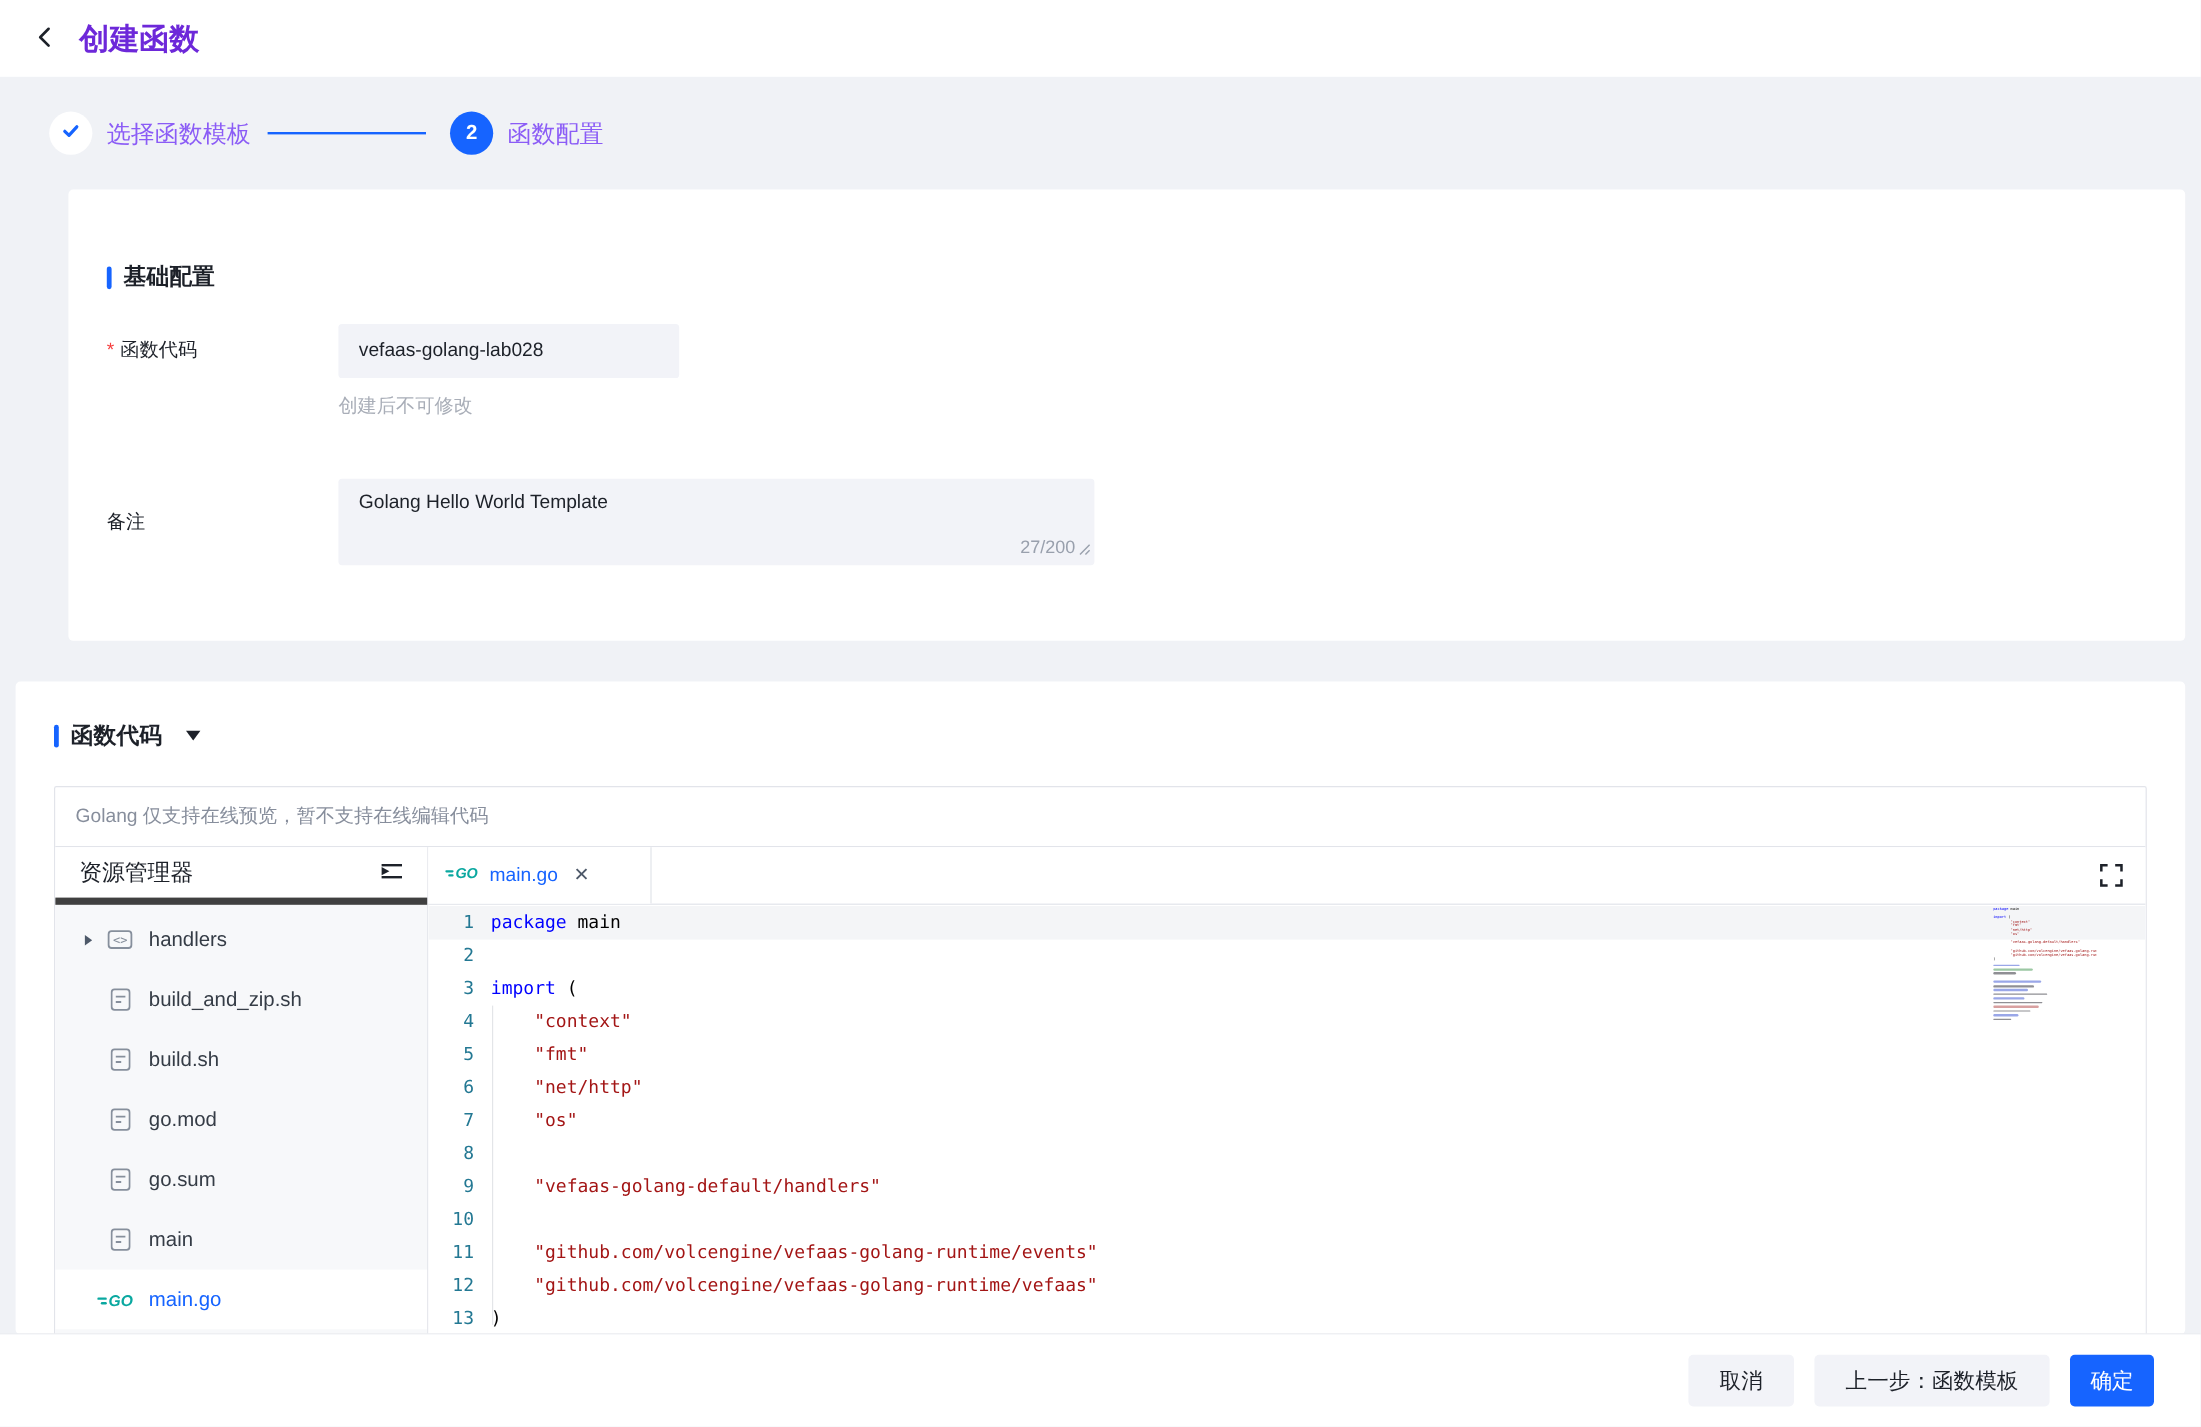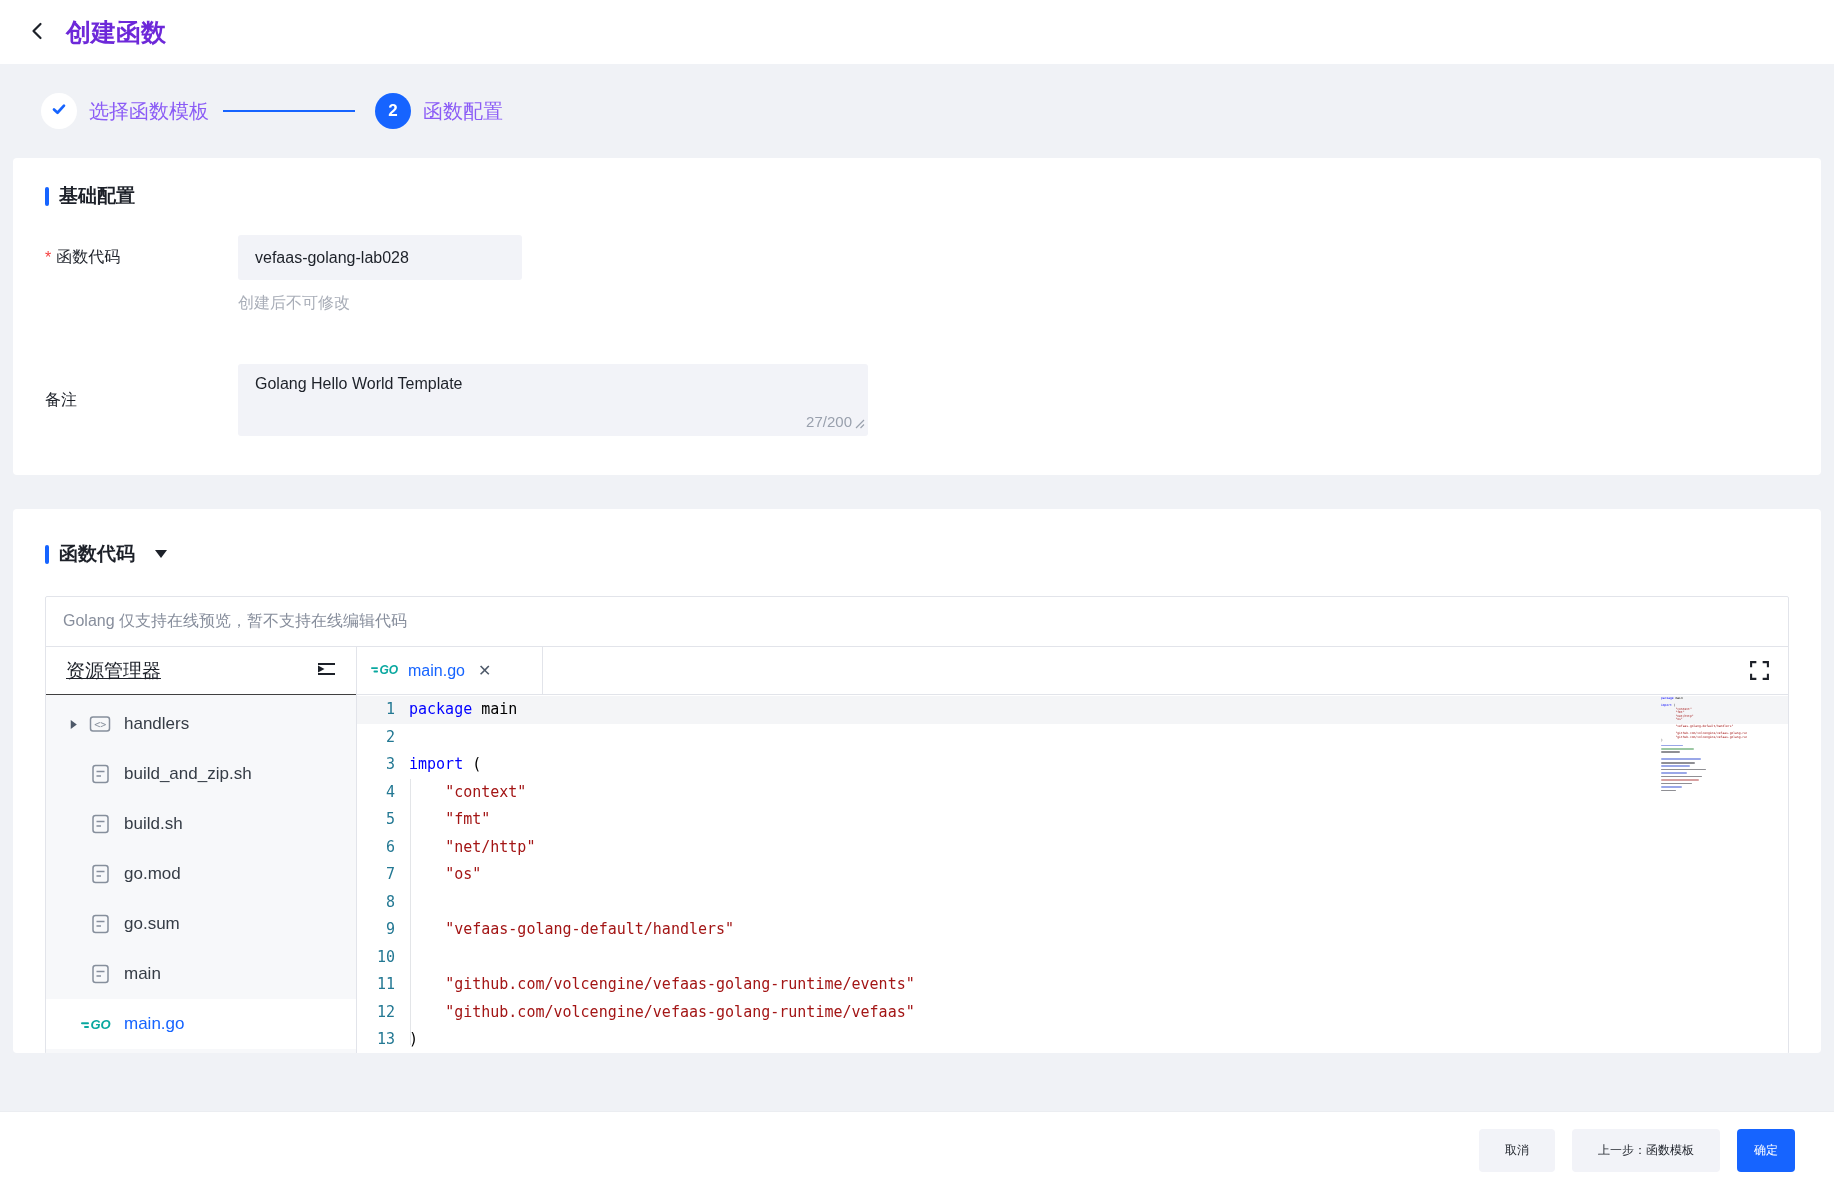--- a/index.html
+++ b/index.html
@@ -19,21 +19,21 @@
   .stepbar { height:94px; display:flex; align-items:center; padding-left:41px; }
   .step { display:flex; align-items:center; }
   .step-circle { width:36px; height:36px; border-radius:50%; display:flex; align-items:center; justify-content:center; flex-shrink:0; }
   .step-circle.done { background:#fff; }
   .step-circle.active { background:#1664ff; color:#fff; font-size:17px; font-weight:bold; }
   .step-label { margin-left:12px; font-size:20px; color:#8b5cf6; }
   .step-line { width:132px; height:2px; background:#1664ff; margin:0 20px 0 14px; }
   
   .main { padding:0 13px; }
   .card { background:#fff; border-radius:4px; }
-  .card-basic { height:317px; padding:25px 32px 0 32px; }
+  .card-basic { height:376px; padding:60px 32px 0 32px;margin-left:44px; }
   .card-code { margin-top:34px; height:544px; padding:32px 32px 0 32px; overflow:hidden; }
   .sec-title { display:flex; align-items:center; gap:10px; font-size:19px; font-weight:bold; color:#1d2129; }
   .sec-bar { width:4px; height:19px; background:#1664ff; border-radius:2px; flex-shrink:0; }
   .caret-down { width:0; height:0; border-left:6px solid transparent; border-right:6px solid transparent; border-top:8px solid #1d2129; margin-left:10px; cursor:pointer; }
   
   .form { margin-top:26px; }
   .frow { display:flex; align-items:flex-start; }
   .flabel { width:193px; font-size:16px; color:#1d2129; display:flex; align-items:center; flex-shrink:0; }
   .flabel.h45 { height:45px; }
   .req { color:#f53f3f; margin-right:5px; font-size:16px; }
@@ -44,21 +44,21 @@
   .row-remark { margin-top:50px; align-items:center; }
   .ta-wrap { position:relative; width:630px; height:72px; background:#f2f3f8; border-radius:3px; }
   .ta-wrap textarea { width:100%; height:100%; background:transparent; border:none; resize:none; padding:11px 17px; font-size:16px; color:#1d2129; font-family:Liberation Sans, sans-serif; }
   .ta-counter { position:absolute; right:16px; bottom:6px; font-size:15px; color:#99a0ad; }
   .ta-resize { position:absolute; right:3px; bottom:3px; }
   
   .code-container { margin-top:29px; border:1px solid #e2e4ea; border-radius:2px; height:458px; display:flex; flex-direction:column; overflow:hidden; background:#fff; }
   .hint-bar { height:50px; flex-shrink:0; border-bottom:1px solid #e2e4ea; display:flex; align-items:center; padding:0 17px; font-size:16px; color:#878e9c; }
   .workspace { flex:1; display:flex; min-height:0; }
   .explorer { width:311px; flex-shrink:0; border-right:1px solid #e2e4ea; background:#f7f8fa; display:flex; flex-direction:column; }
-  .explorer-header { height:48px; flex-shrink:0; background:#fff; border-bottom:1px solid #404040; display:flex; align-items:center; justify-content:space-between; padding:0 18px 0 20px; font-size:19px; color:#1d2129;text-decoration:underline; }
+  .explorer-header { height:48px; flex-shrink:0; background:#fff; border-bottom:6px solid #404040; display:flex; align-items:center; justify-content:space-between; padding:0 18px 0 20px; font-size:19px; color:#1d2129; }
   .collapse-btn { background:none; border:none; cursor:pointer; display:flex; align-items:center; }
   .tree { padding-top:4px; overflow:hidden; }
   .tree-row { height:50px; display:flex; align-items:center; padding-left:22px; cursor:pointer; }
   .tree-row.selected { background:#fff; }
   .tree-arrow { width:14px; display:flex; align-items:center; flex-shrink:0; }
   .tree-icon { width:24px; margin-left:6px; display:flex; align-items:center; justify-content:center; flex-shrink:0; }
   .tree-icon.go-w { width:32px; margin-left:-2px; }
   .tree-label { margin-left:12px; font-size:17px; color:#353c46; }
   .tree-row.selected .tree-label { color:#1664ff; }
   
@@ -78,21 +78,21 @@
   .tok-pl { color:#000; }
   .indent-guide { position:absolute; left:53px; top:84px; width:1px; height:266px; background:#e3e5e8; }
   
   .minimap { position:absolute; top:2px; right:41px; width:86px; height:96px; overflow:hidden; }
   .mm-code { font-family:"DejaVu Sans Mono", monospace; font-size:3px; line-height:3.5px; white-space:pre; }
   .mm-extra { margin-top:2px; }
   .mm-extra i { display:block; height:1.6px; margin-bottom:1.9px; border-radius:1px; }
   .mm-b { background:#9aa7e8; } .mm-k { background:#8f8f94; } .mm-r { background:#d8a0a0; } .mm-g { background:#9cc8a4; }
   
   .footer { position:absolute; left:0; right:0; bottom:0; height:77px; background:#fff; box-shadow:0 -1px 0 #ebedf1; display:flex; align-items:center; justify-content:flex-end; padding-right:39px; gap:17px; }
-  .btn { height:43px; border:none; border-radius:4px; font-size:12px; font-family:inherit; cursor:pointer; }
+  .btn { height:43px; border:none; border-radius:4px; font-size:18px; font-family:inherit; cursor:pointer; }
   .btn-plain { background:#f2f3f8; color:#1d2129; padding:0 26px; }
   .btn-primary { background:#1664ff; color:#fff; padding:0 17px;text-align:center; }
 </style>
 </head>
 <body>
 
 <div class="header">
   <button class="back-btn">
     <span>
       <svg width="18" height="20" viewBox="0 0 18 20">

